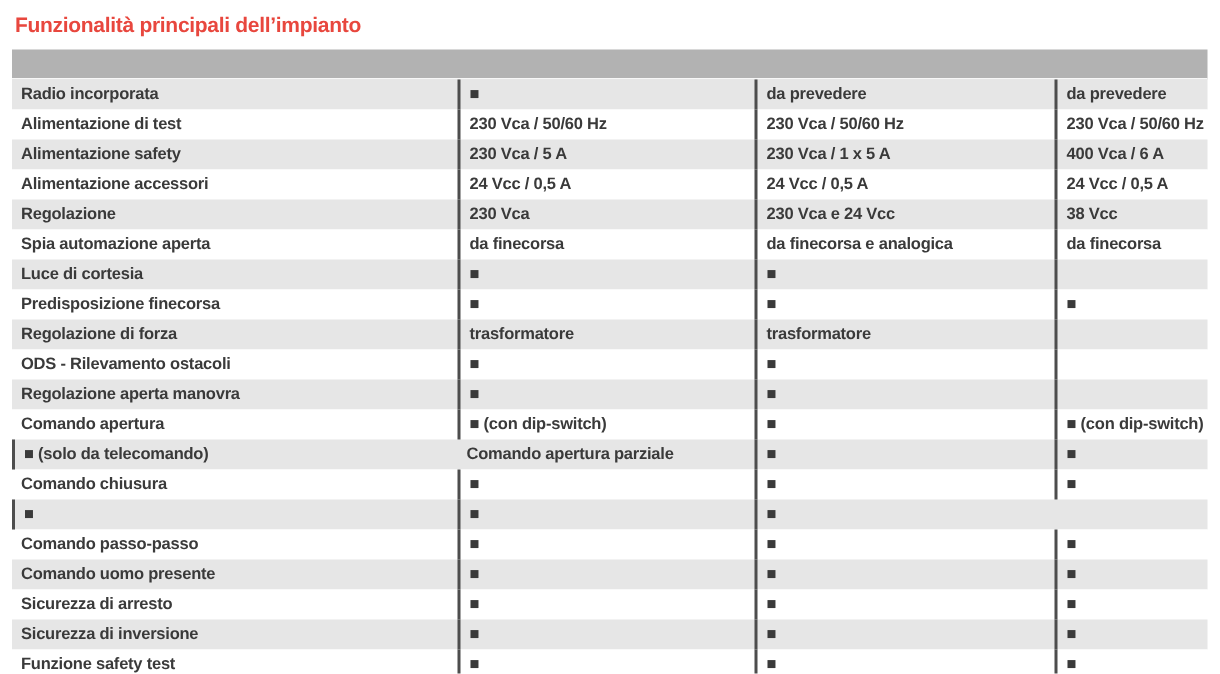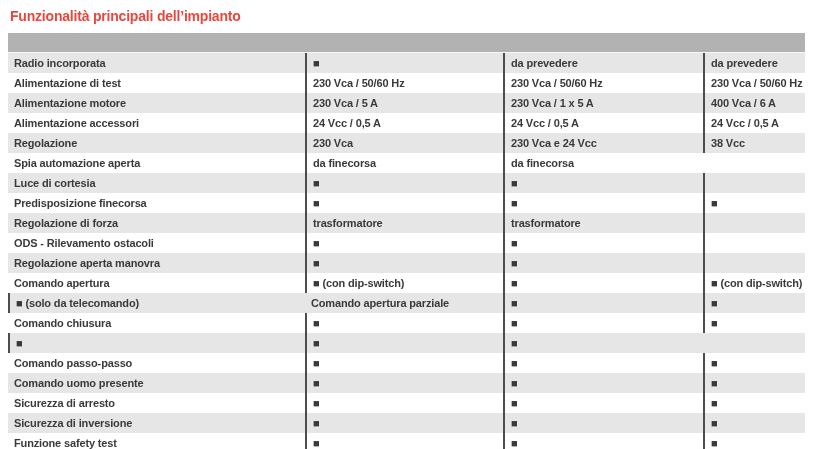--- a/index.html
+++ b/index.html
@@ -64,40 +64,41 @@
         <div class="td col2">da prevedere</div>
         <div class="td col3">da prevedere</div>
       </div>
       <div class="tr">
         <div class="td col0">Alimentazione di test</div>
         <div class="td col1">230 Vca / 50/60 Hz</div>
         <div class="td col2">230 Vca / 50/60 Hz</div>
         <div class="td col3">230 Vca / 50/60 Hz</div>
       </div>
       <div class="tr alt">
-        <div class="td col0">Alimentazione motore</div>
+        <div class="td col0">Alimentazione safety</div>
         <div class="td col1">230 Vca / 5 A</div>
         <div class="td col2">230 Vca / 1 x 5 A</div>
         <div class="td col3">400 Vca / 6 A</div>
       </div>
       <div class="tr">
         <div class="td col0">Alimentazione accessori</div>
         <div class="td col1">24 Vcc / 0,5 A</div>
         <div class="td col2">24 Vcc / 0,5 A</div>
         <div class="td col3">24 Vcc / 0,5 A</div>
       </div>
       <div class="tr alt">
         <div class="td col0">Regolazione</div>
         <div class="td col1">230 Vca</div>
         <div class="td col2">230 Vca e 24 Vcc</div>
         <div class="td col3">38 Vcc</div>
       </div>
       <div class="tr">
         <div class="td col0">Spia automazione aperta</div>
         <div class="td col1">da finecorsa</div>
+        <div class="td col2">da finecorsa e analogica</div>
         <div class="td col3">da finecorsa</div>
       </div>
       <div class="tr alt">
         <div class="td col0">Luce di cortesia</div>
         <div class="td col1">■</div>
         <div class="td col2">■</div>
         <div class="td col3"></div>
       </div>
       <div class="tr">
         <div class="td col0">Predisposizione finecorsa</div>

